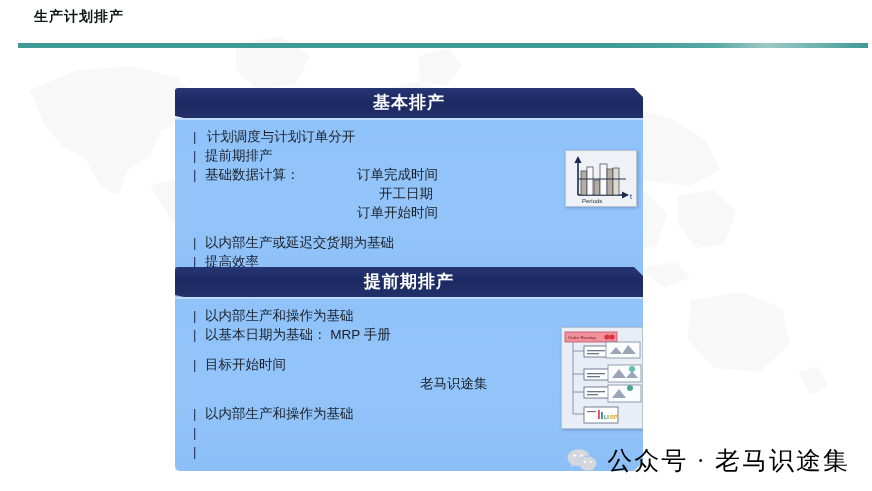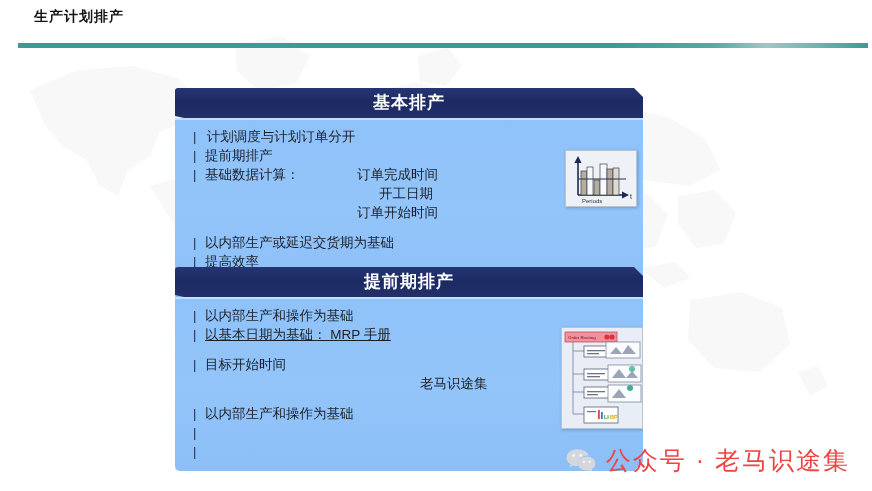--- a/index.html
+++ b/index.html
@@ -245,21 +245,21 @@
 <div class="panel" id="panel-2" style="top:259px;margin-top:8px;">
   <div class="panel-header" style="background: linear-gradient(rgb(38, 53, 115) 0%, rgb(28, 42, 99) 45%, rgb(34, 47, 105) 100%);">提前期排产</div>
   <div class="panel-body">
     <div class="lines" id="panel-2-lines">
         <div class="line">
           <span class="bullet">|</span>
           <span class="line-text" style="width: 215px; display: inline-block;">以内部生产和操作为基础</span>
         </div>
         <div class="line">
           <span class="bullet">|</span>
-          <span class="line-text" style="width: 215px; display: inline-block; text-decoration: underline;">以基本日期为基础：     MRP 手册</span>
+          <span class="line-text" style="width: 215px; display: inline-block;">以基本日期为基础：     MRP 手册</span>
         </div>
         <div class="line spacer"></div>
         <div class="line">
           <span class="bullet">|</span>
           <span class="line-text">目标开始时间</span>
         </div>
         <div class="line">
           <span class="bullet" style="visibility: hidden;"></span>
           <span class="line-text" style="width: 215px; display: inline-block;"></span>
           <span class="line-text">老马识途集</span>
@@ -329,21 +329,21 @@
           <rect x="36" y="82" width="1.8" height="9" fill="#d94a54"></rect>
           <rect x="39" y="84" width="1.8" height="7" fill="#3e7ad1"></rect>
           <text x="42" y="91" font-family="Liberation Sans, sans-serif" font-size="5.5" font-weight="bold" fill="#2f8f3e">LI</text>
           <text x="48" y="91" font-family="Liberation Sans, sans-serif" font-size="5.5" font-weight="bold" fill="#e0a020">BP</text>
         </g>
       </svg>
     </div>
   </div>
 </div>
 
-<div class="watermark" style="color: #ef4444;">
+<div class="watermark" style="color: #000000; font-family: Liberation Serif, serif;">
   <span class="wechat-icon">
     <svg viewBox="0 0 30 26" width="30" height="26" xmlns="http://www.w3.org/2000/svg">
       <path d="M11.2 1.2C5.3 1.2 0.6 5.0 0.6 9.7c0 2.7 1.6 5.1 4.0 6.6l-1.0 3.0 3.5-1.8
                c1.3 0.35 2.7 0.55 4.1 0.55 0.33 0 0.66-0.01 0.98-0.03
                -0.22-0.72-0.34-1.47-0.34-2.25 0-4.5 4.4-8.15 9.8-8.15 0.36 0 0.71 0.02 1.06 0.05
                C21.8 4.0 17.0 1.2 11.2 1.2z" fill="#d4d7dc"></path>
       <circle cx="7.6" cy="7.6" r="1.25" fill="#ffffff"></circle>
       <circle cx="14.6" cy="7.6" r="1.25" fill="#ffffff"></circle>
       <path d="M29.4 15.6c0-3.9-3.9-7.0-8.7-7.0s-8.7 3.1-8.7 7.0 3.9 7.0 8.7 7.0
                c1.0 0 2.0-0.14 2.9-0.4l2.9 1.5-0.8-2.5c2.3-1.3 3.7-3.3 3.7-5.6z" fill="#d4d7dc"></path>

